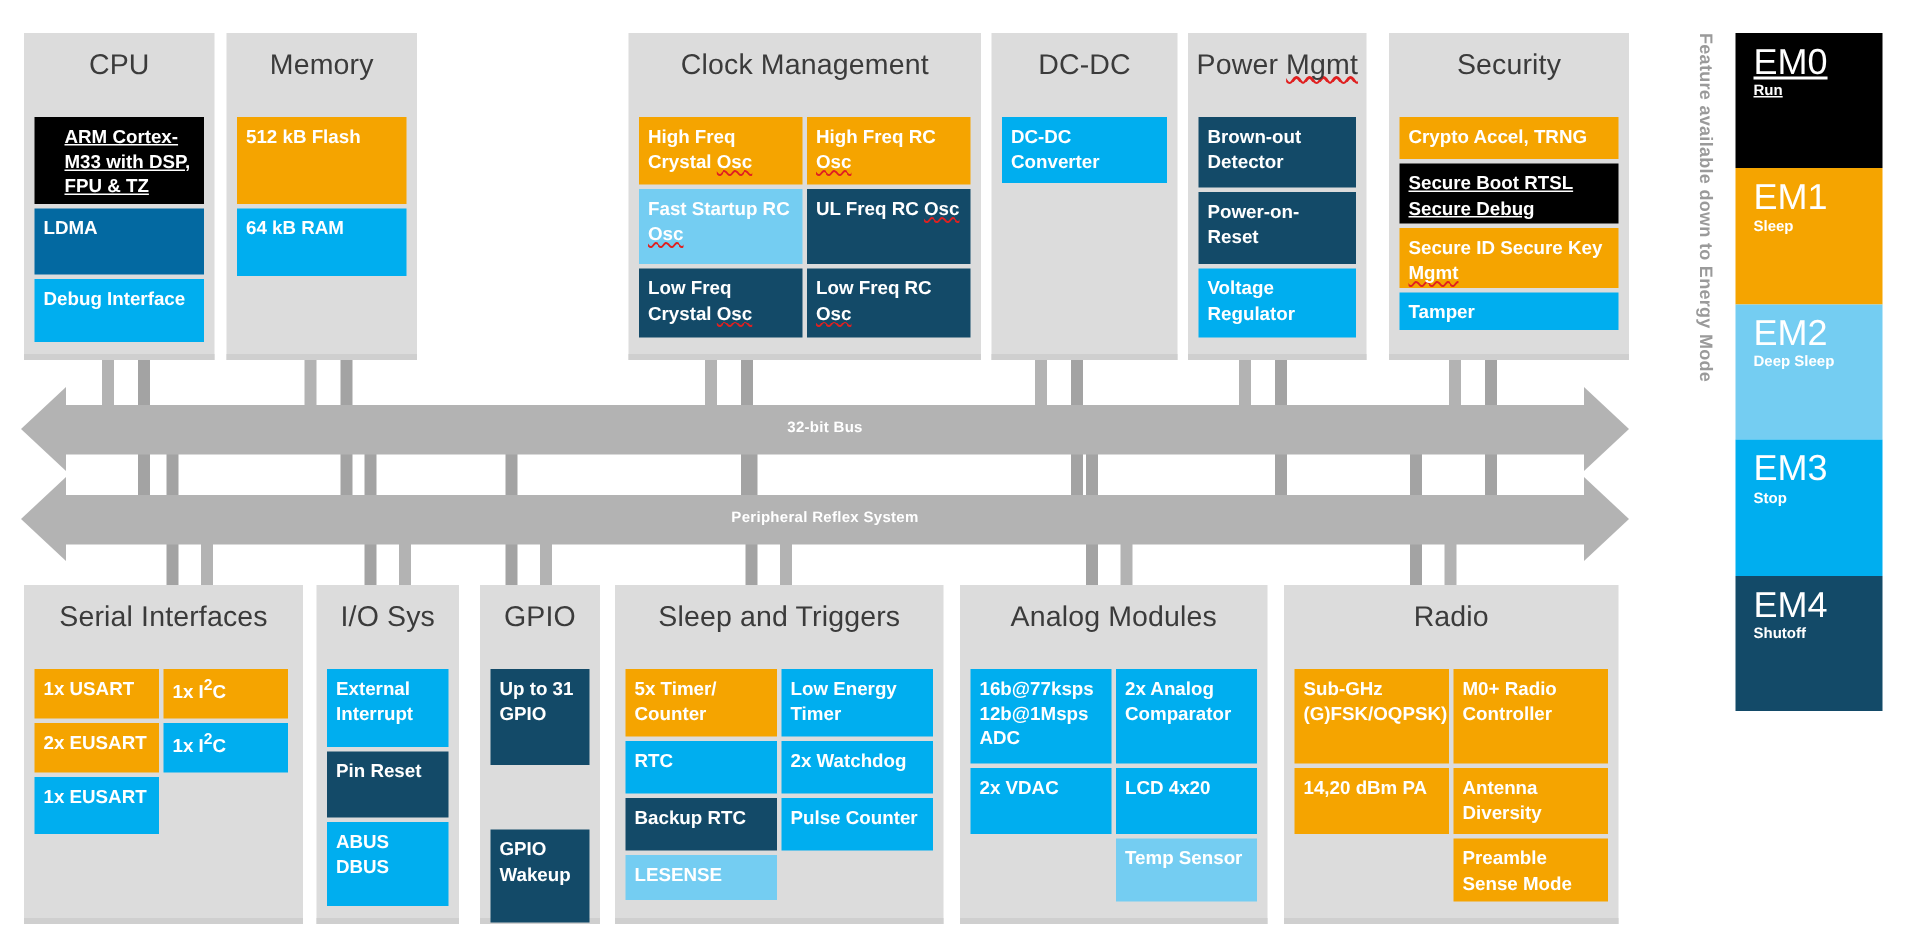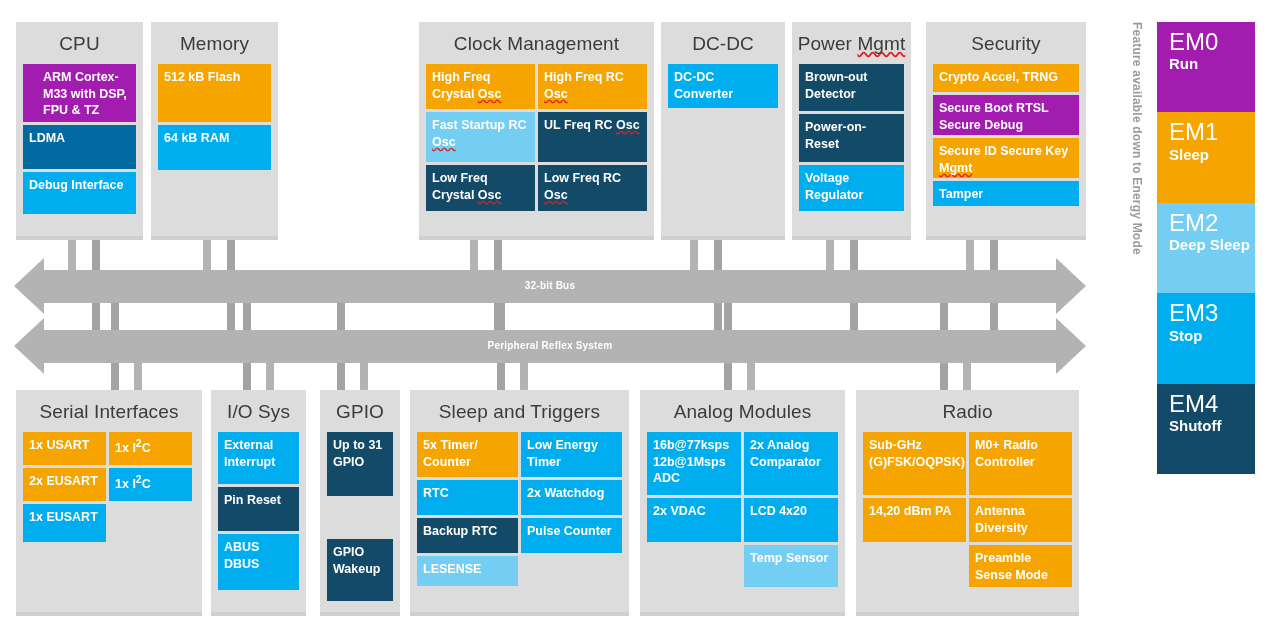--- a/index.html
+++ b/index.html
@@ -18,21 +18,21 @@
     background: #dcdcdc;
     border-bottom: 4px solid #cfcfcf;
     padding: 0;
   }
   .panel-title {
     text-align: center;
     color: #3b3b3b;
     font-size: 19px;
     font-weight: 400;
     line-height: 1;
-    padding: 12px 2px 11px 2px;
+    padding: 12px 2px 25px 2px;
     white-space: nowrap;
     letter-spacing: .1px;
   }
   .panel-body {
     position: relative;
     padding: 0 7px 8px 7px;
   }
   .grid {
     display: flex;
     flex-wrap: wrap;
@@ -43,21 +43,21 @@
   
   .blk {
     color: #ffffff;
     font-size: 12.5px;
     font-weight: bold;
     line-height: 1.32;
     padding: 5px 6px 4px 6px;
     overflow: hidden;
     position: relative;
   }
-  .em0 { background: #a21caf; }
+  .em0 { background: #000000; text-decoration: underline; }
   .em1 { background: #f5a400; }
   .em2 { background: #74cdf2; }
   .em3 { background: #00aeef; }
   .em4 { background: #134a68; }
   .ldma { background: #0369a1; }
   .spacer { background: transparent; }
   .wavy { text-decoration: underline wavy #e02020; text-decoration-skip-ink: none; }
 
   
   .busline {
@@ -95,21 +95,21 @@
     left: 1157px; top: 22px;
     width: 98px; height: 452px;
     display: flex; flex-direction: column;
   }
   .lg {
     flex: 1;
     color: #fff;
     padding: 7px 0 0 12px;
   }
   .lg .m { font-size: 24px; font-weight: 400; line-height: 1.1; }
-  .lg .s { font-size: 15px; font-weight: bold; line-height: 1.15; }
+  .lg .s { font-size: 10px; font-weight: bold; line-height: 1.15; }
   #legend-caption {
     position: absolute;
     left: 1118px; top: 22px;
     height: 452px; width: 26px;
     color: #9a9a9a;
     font-size: 12px; font-weight: bold;
     writing-mode: vertical-rl;
     text-orientation: mixed;
     white-space: nowrap;
     letter-spacing: .2px;

